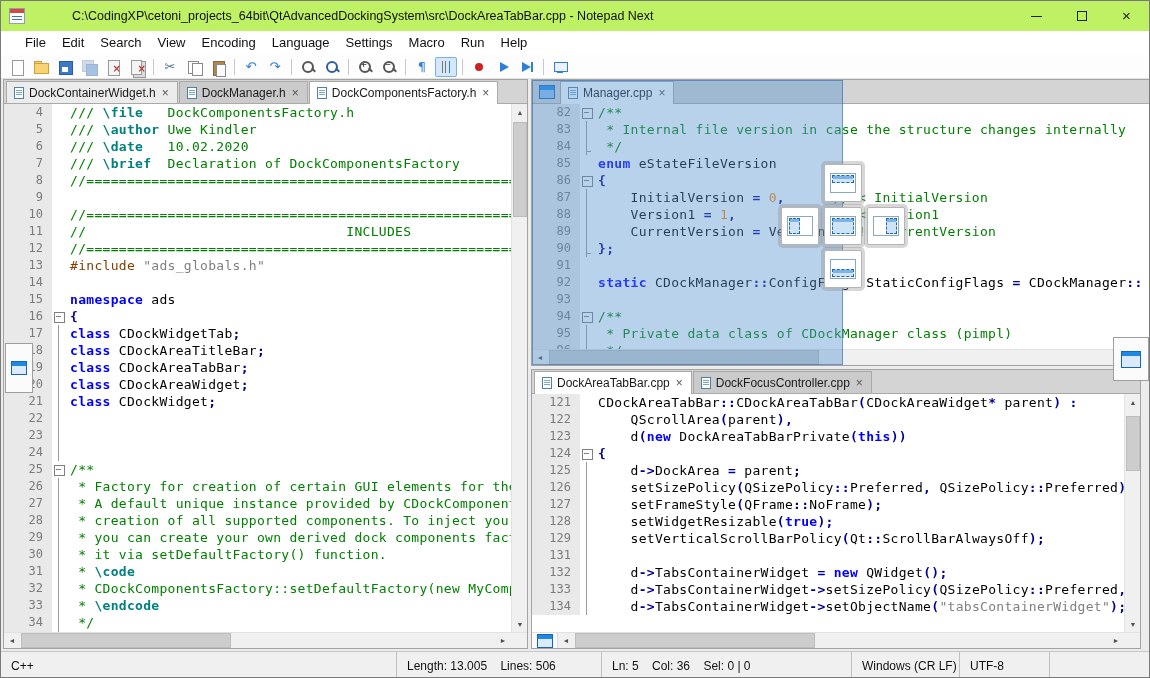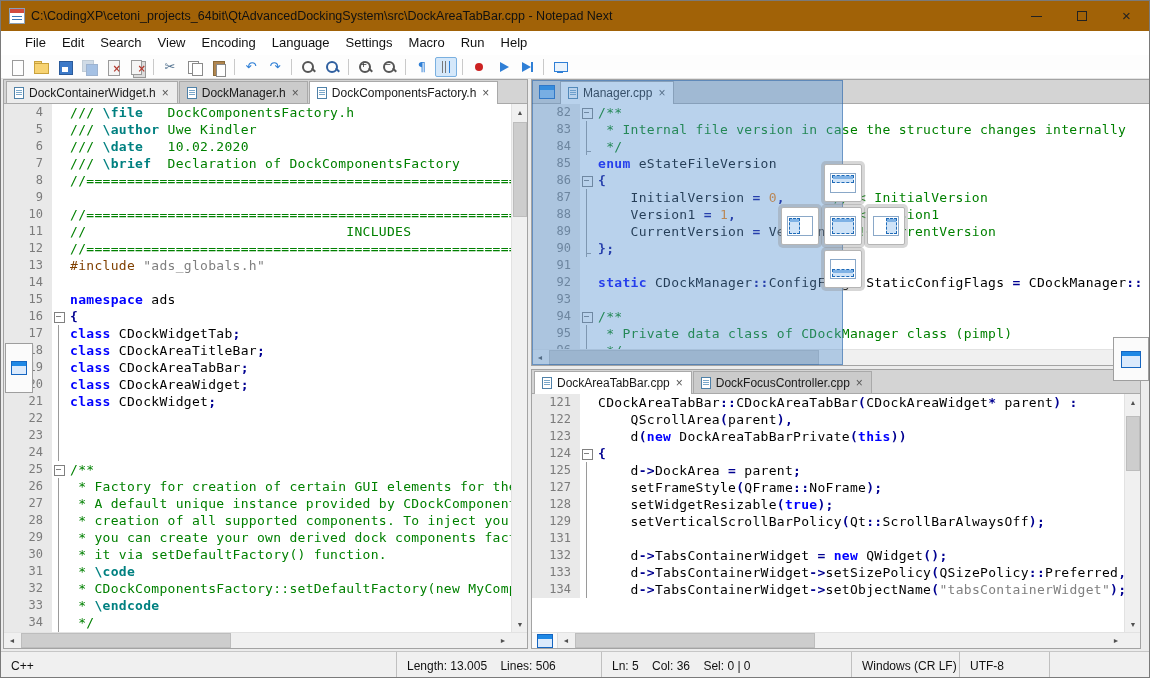--- a/index.html
+++ b/index.html
@@ -1,21 +1,21 @@
 <!DOCTYPE html>
 <html><head>
 <meta charset="utf-8">
 <style>
   * { box-sizing: border-box; margin: 0; padding: 0; }
   body { margin:0; background:#555; font-family:"Liberation Sans", sans-serif; }
   .window { position:relative; width:1150px; height:678px; background:#f0f0f0;
             border:1px solid #7a7a7a; overflow:hidden; }
 
   
-  .titlebar { height:30px; background:#a16207; display:flex; align-items:center; }
+  .titlebar { height:30px; background:#bef264; display:flex; align-items:center;gap:41px; }
   .app-icon { width:16px; height:16px; margin:0 6px 0 8px; position:relative;
               background:#fff; border:1px solid #8aa0b8; flex:none; }
   .app-icon::before { content:""; position:absolute; left:0; right:0; top:0; height:4px; background:#d24b3e; }
   .app-icon::after { content:""; position:absolute; left:2px; top:7px; right:2px; height:1px;
               background:#3d78b4; box-shadow:0 3px 0 #3d78b4; }
   .title-text { font-size:12.5px; color:#111; white-space:nowrap; overflow:hidden; }
   .win-controls { margin-left:auto; display:flex; height:30px; }
   .wc { width:45px; height:30px; display:flex; align-items:center; justify-content:center; }
   .wc-min { width:11px; height:1px; background:#222; display:block; }
   .wc-max { width:10px; height:10px; border:1px solid #222; display:block; }
@@ -673,20 +673,25 @@
               <span class="ln">124</span>
               <span class="fold f-box"></span>
               <span class="code"><span class="tk-o">{</span></span>
             </div>
             <div class="row">
               <span class="ln">125</span>
               <span class="fold f-line"></span>
               <span class="code"><span class="tk-i">    d</span><span class="tk-o">-&gt;</span><span class="tk-i">DockArea</span><span class="tk-o"> = </span><span class="tk-i">parent</span><span class="tk-o">;</span></span>
             </div>
             <div class="row">
+              <span class="ln">126</span>
+              <span class="fold f-line"></span>
+              <span class="code"><span class="tk-i">    setSizePolicy</span><span class="tk-o">(</span><span class="tk-i">QSizePolicy</span><span class="tk-o">::</span><span class="tk-i">Preferred</span><span class="tk-o">,</span><span class="tk-i"> QSizePolicy</span><span class="tk-o">::</span><span class="tk-i">Preferred</span><span class="tk-o">);</span></span>
+            </div>
+            <div class="row">
               <span class="ln">127</span>
               <span class="fold f-line"></span>
               <span class="code"><span class="tk-i">    setFrameStyle</span><span class="tk-o">(</span><span class="tk-i">QFrame</span><span class="tk-o">::</span><span class="tk-i">NoFrame</span><span class="tk-o">);</span></span>
             </div>
             <div class="row">
               <span class="ln">128</span>
               <span class="fold f-line"></span>
               <span class="code"><span class="tk-i">    setWidgetResizable</span><span class="tk-o">(</span><span class="tk-k">true</span><span class="tk-o">);</span></span>
             </div>
             <div class="row">

